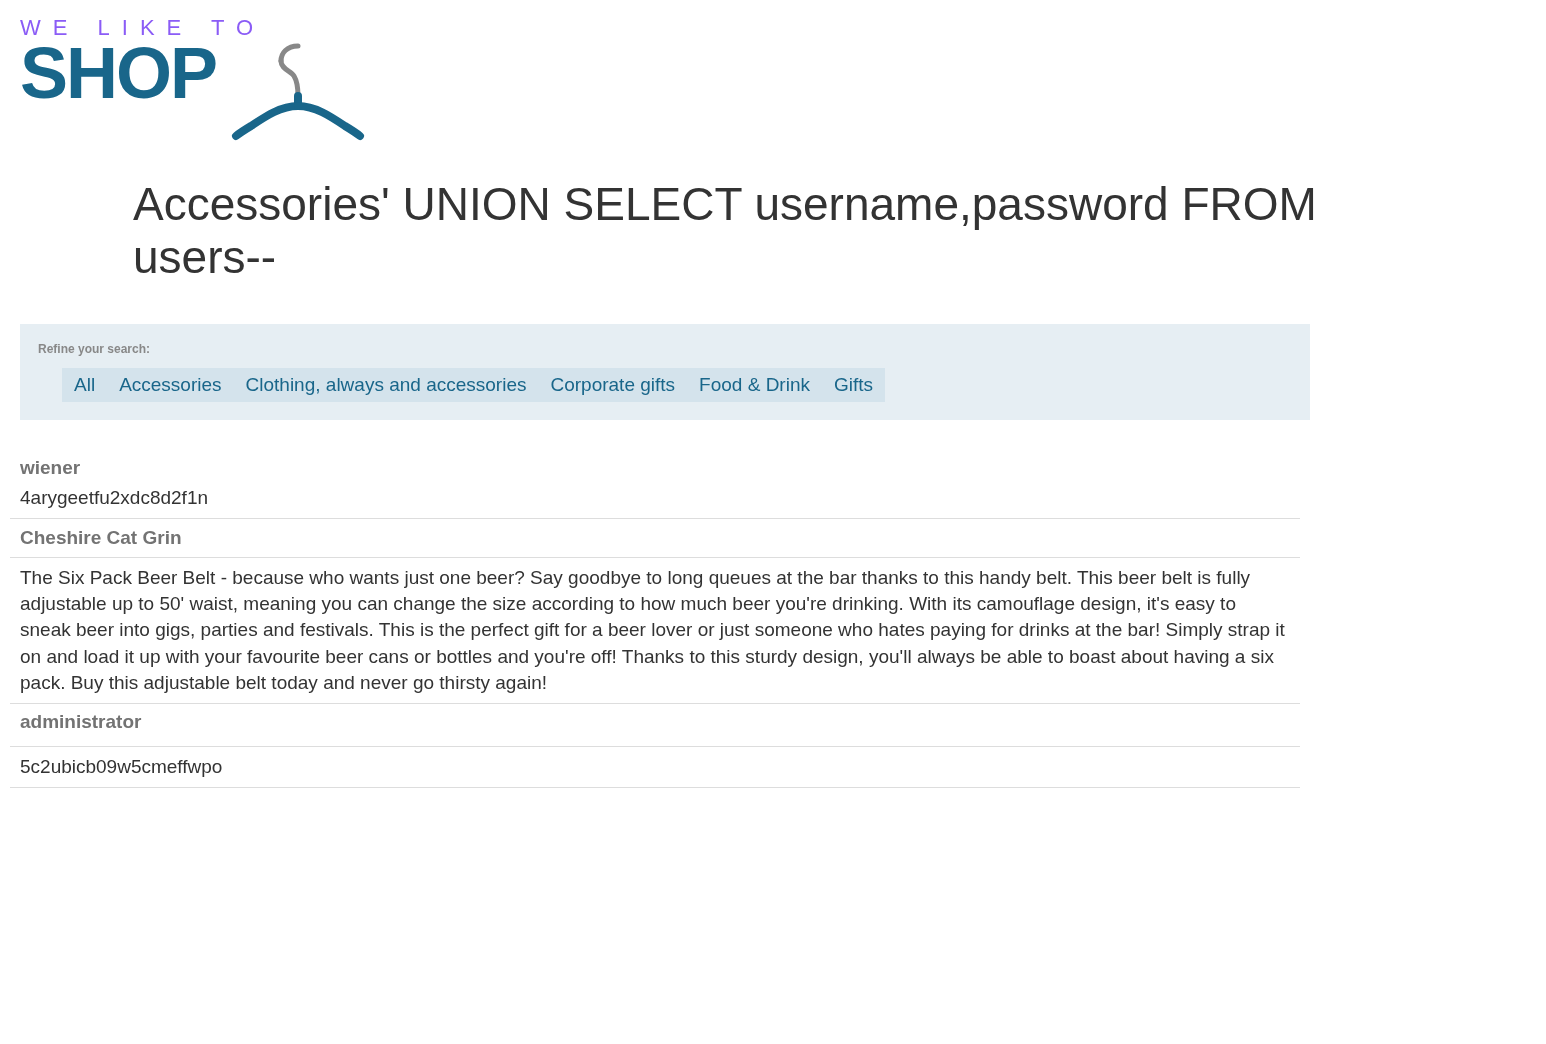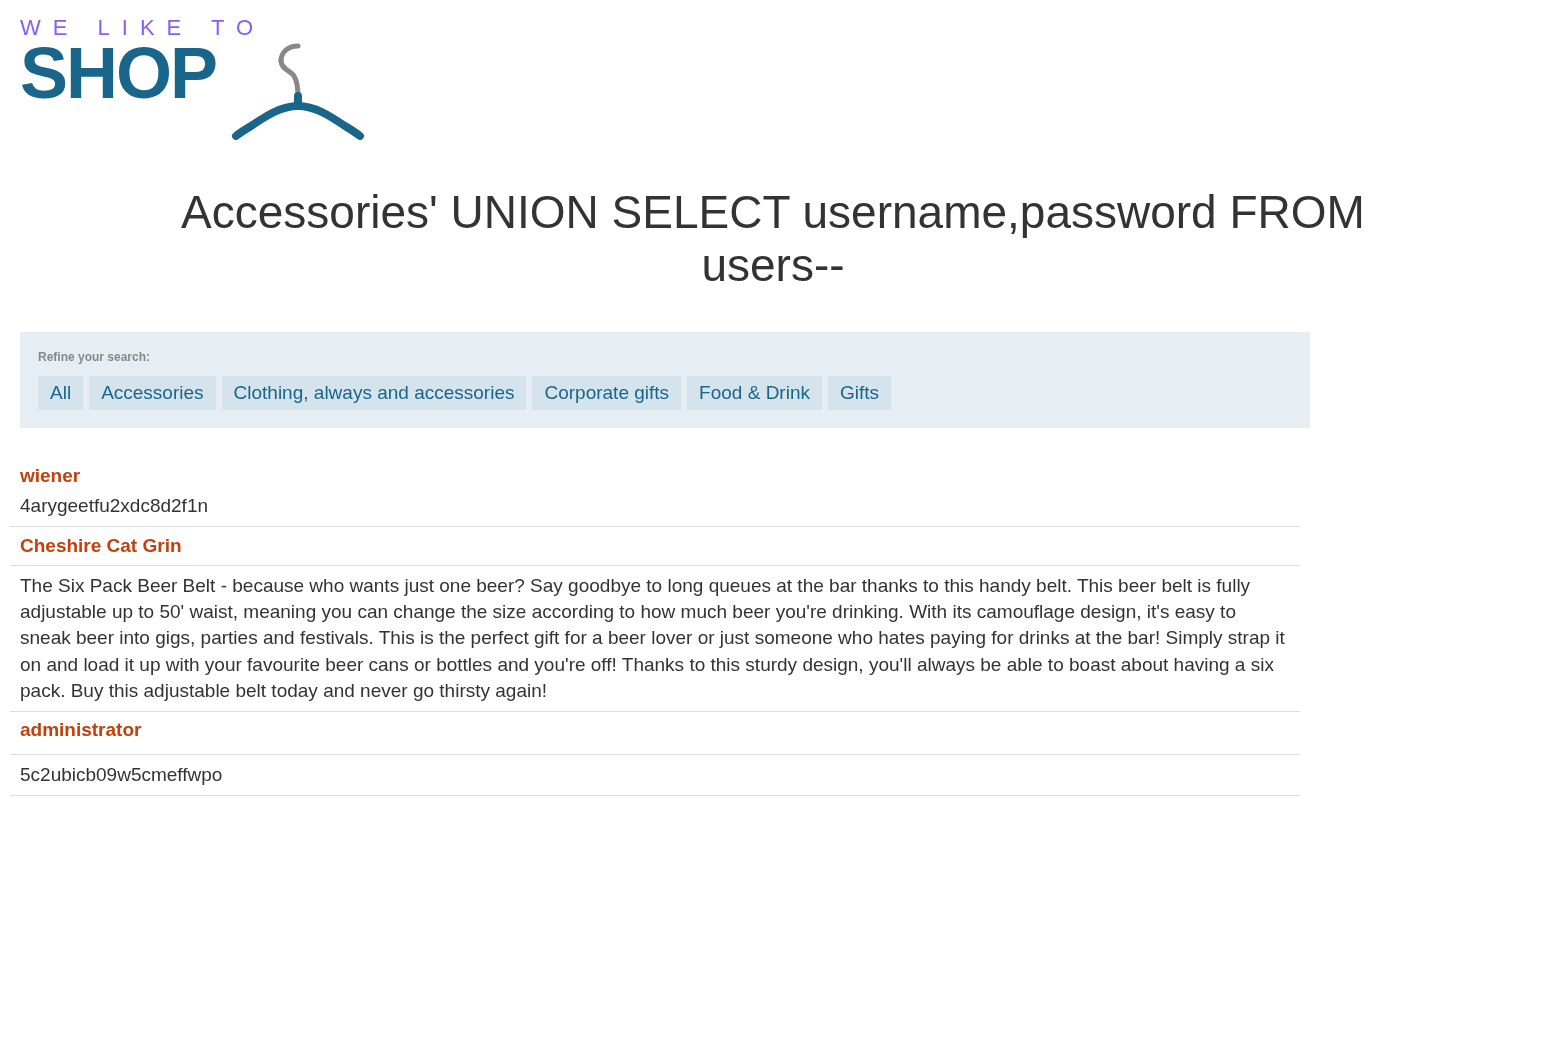--- a/index.html
+++ b/index.html
@@ -40,63 +40,63 @@
       font-family: Arial, sans-serif;
     }
     .hanger-icon {
       width: 135px;
       height: 100px;
       margin-bottom: -5px;
     }
     .page-title {
       font-size: 46px;
       font-weight: 400;
-      text-align: center;
-      margin: 30px auto 40px auto;
+      margin: 22px auto 40px auto;
       max-width: 1280px;
       color: #333;
       line-height: 1.15;
     }
     .refine-box {
       background: #e6eef3;
       margin: 0 10px 30px 10px;
       padding: 18px 18px;
       max-width: 1290px;
     }
     .refine-title {
       font-size: 12px;
       font-weight: 700;
       color: #888;
       margin-bottom: 12px;
     }
     .filter-row {
       display: flex;
-      gap: 6px;
+      gap: 0;
       flex-wrap: wrap;
+      margin-left: 24px;
     }
     .filter-link {
       background: #d4e3ec;
       color: #19668a;
       font-size: 19px;
       padding: 6px 12px;
       cursor: pointer;
       text-decoration: none;
     }
     .results {
       max-width: 1290px;
       padding: 0 0;
     }
     .result-row {
       border-bottom: 1px solid #ddd;
       padding: 7px 10px;
     }
     .result-title {
       font-size: 19px;
       font-weight: 700;
-      color: #c2410c;
+      color: #737373;
       padding-bottom: 6px;
     }
     .result-body {
       font-size: 19px;
       font-weight: 400;
       color: #333;
       line-height: 1.38;
     }
     .result-row.solo-title {
       padding: 8px 10px;

